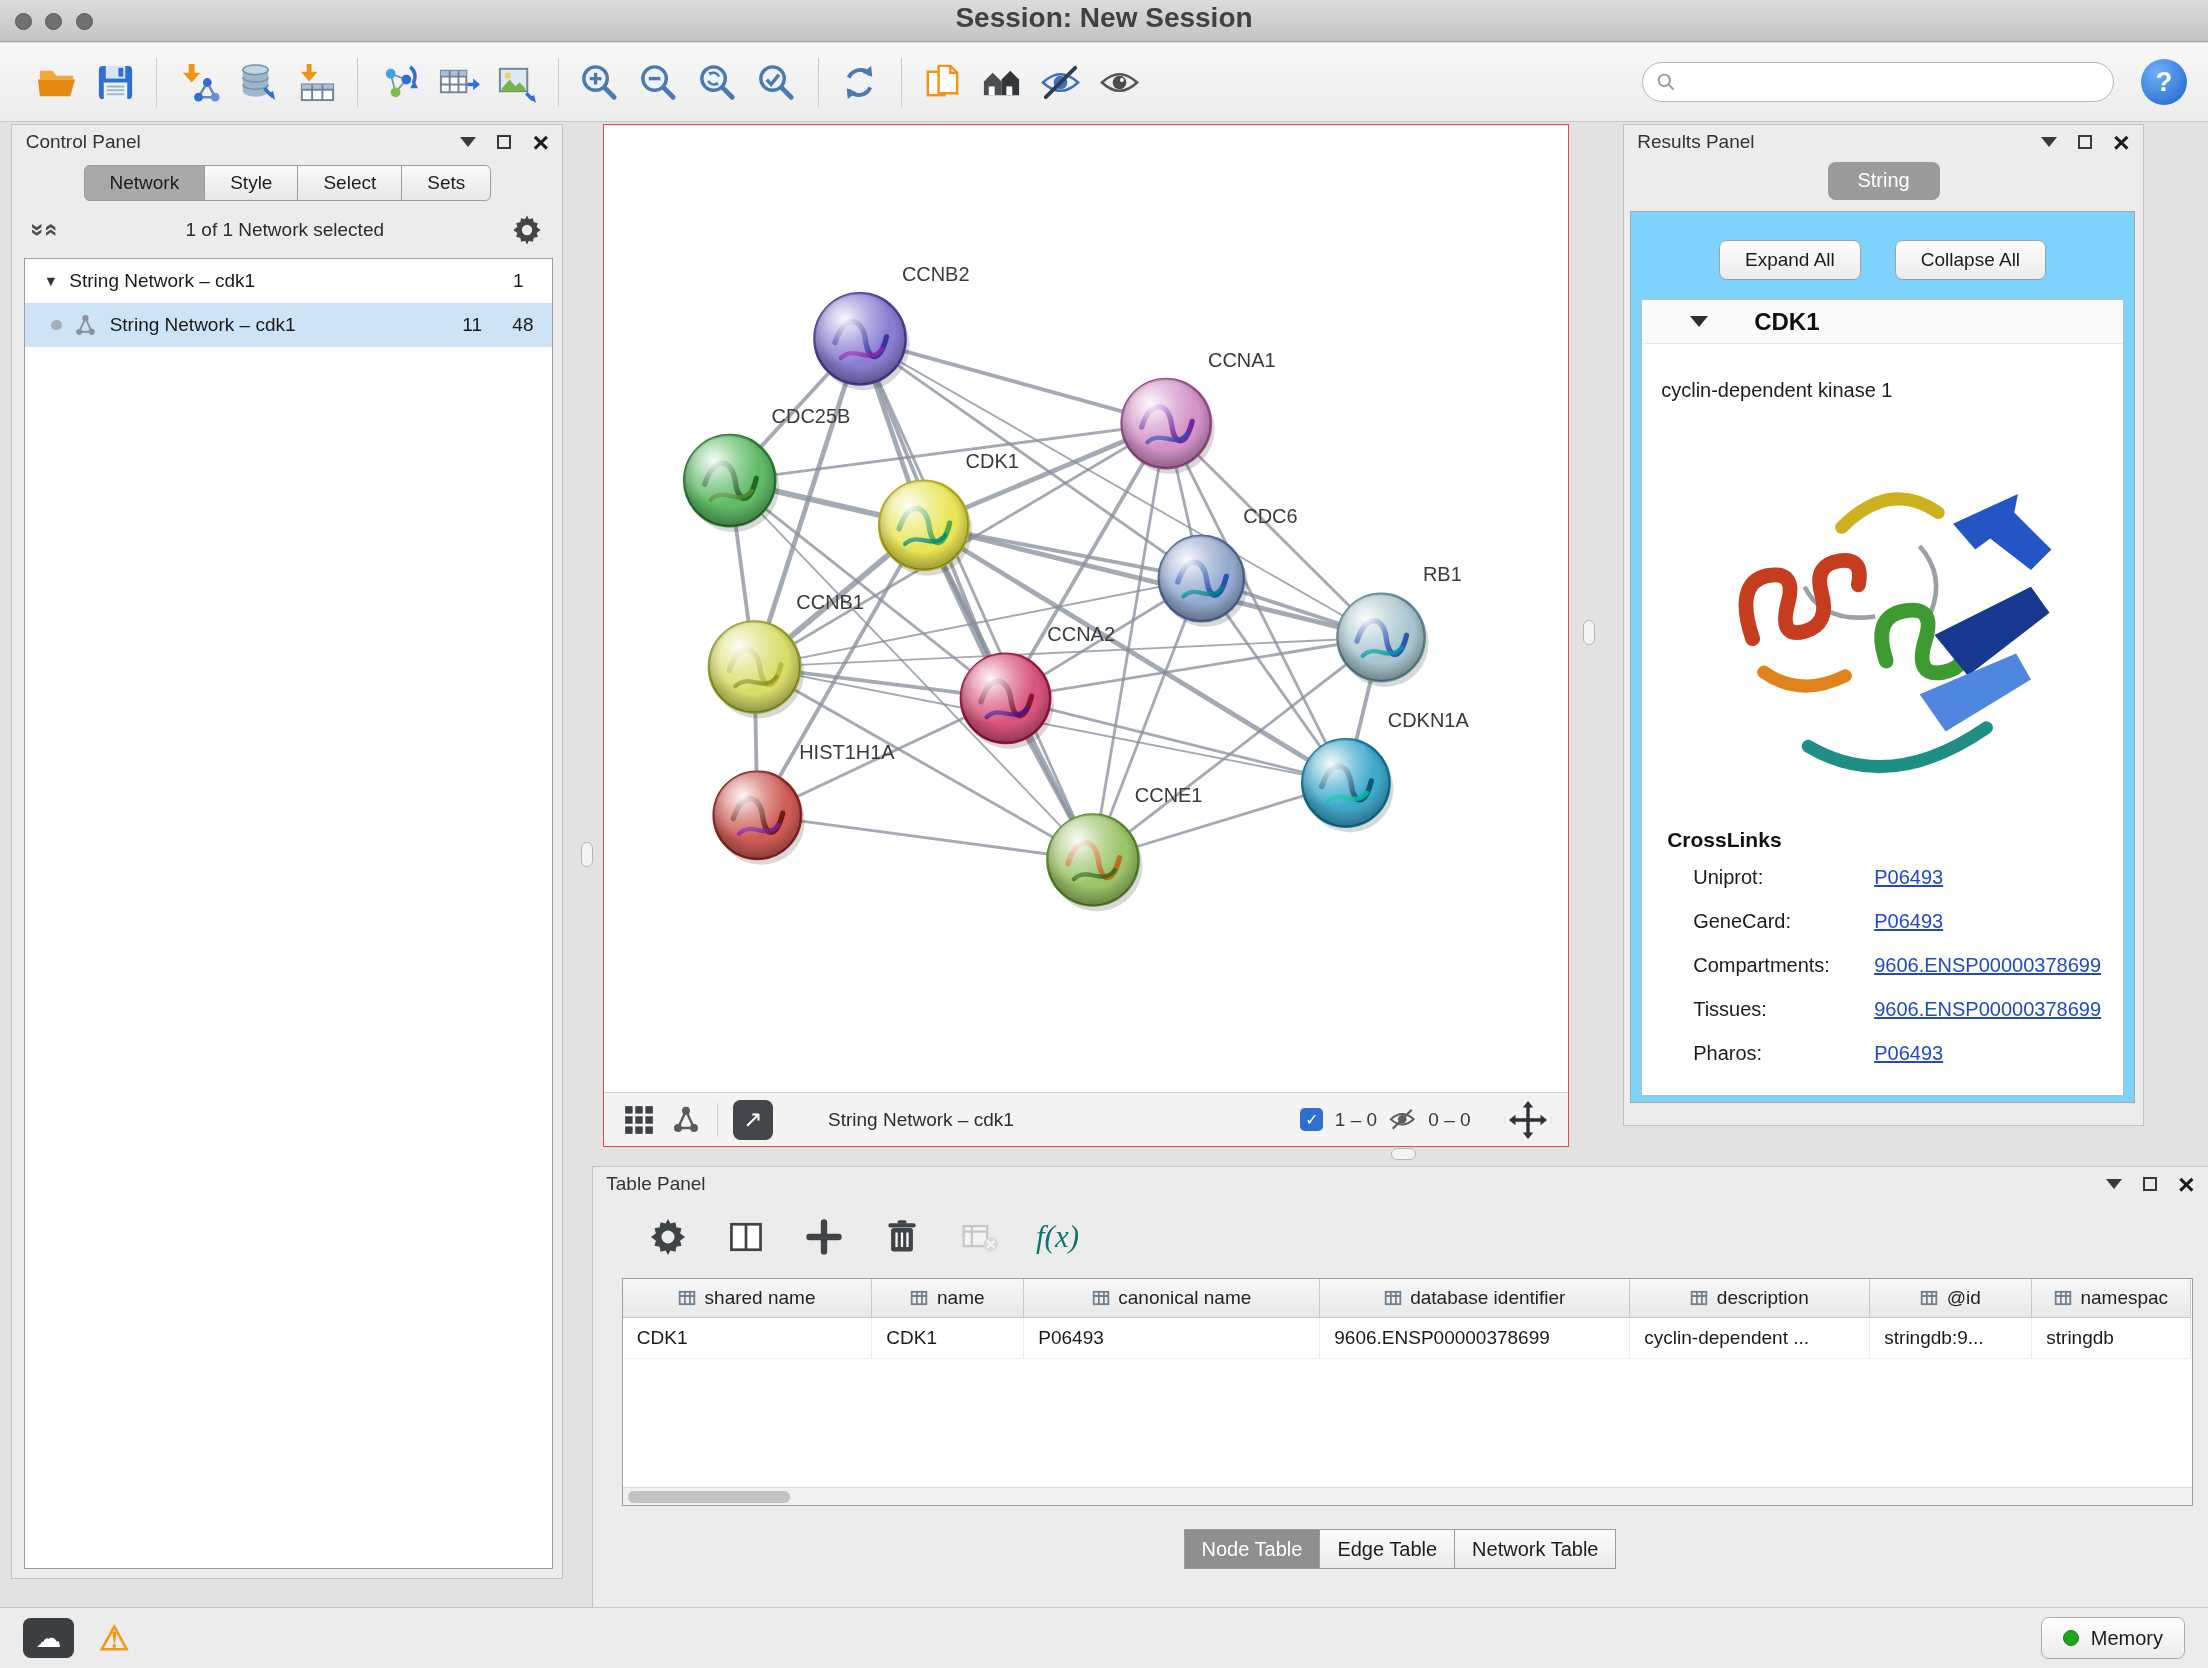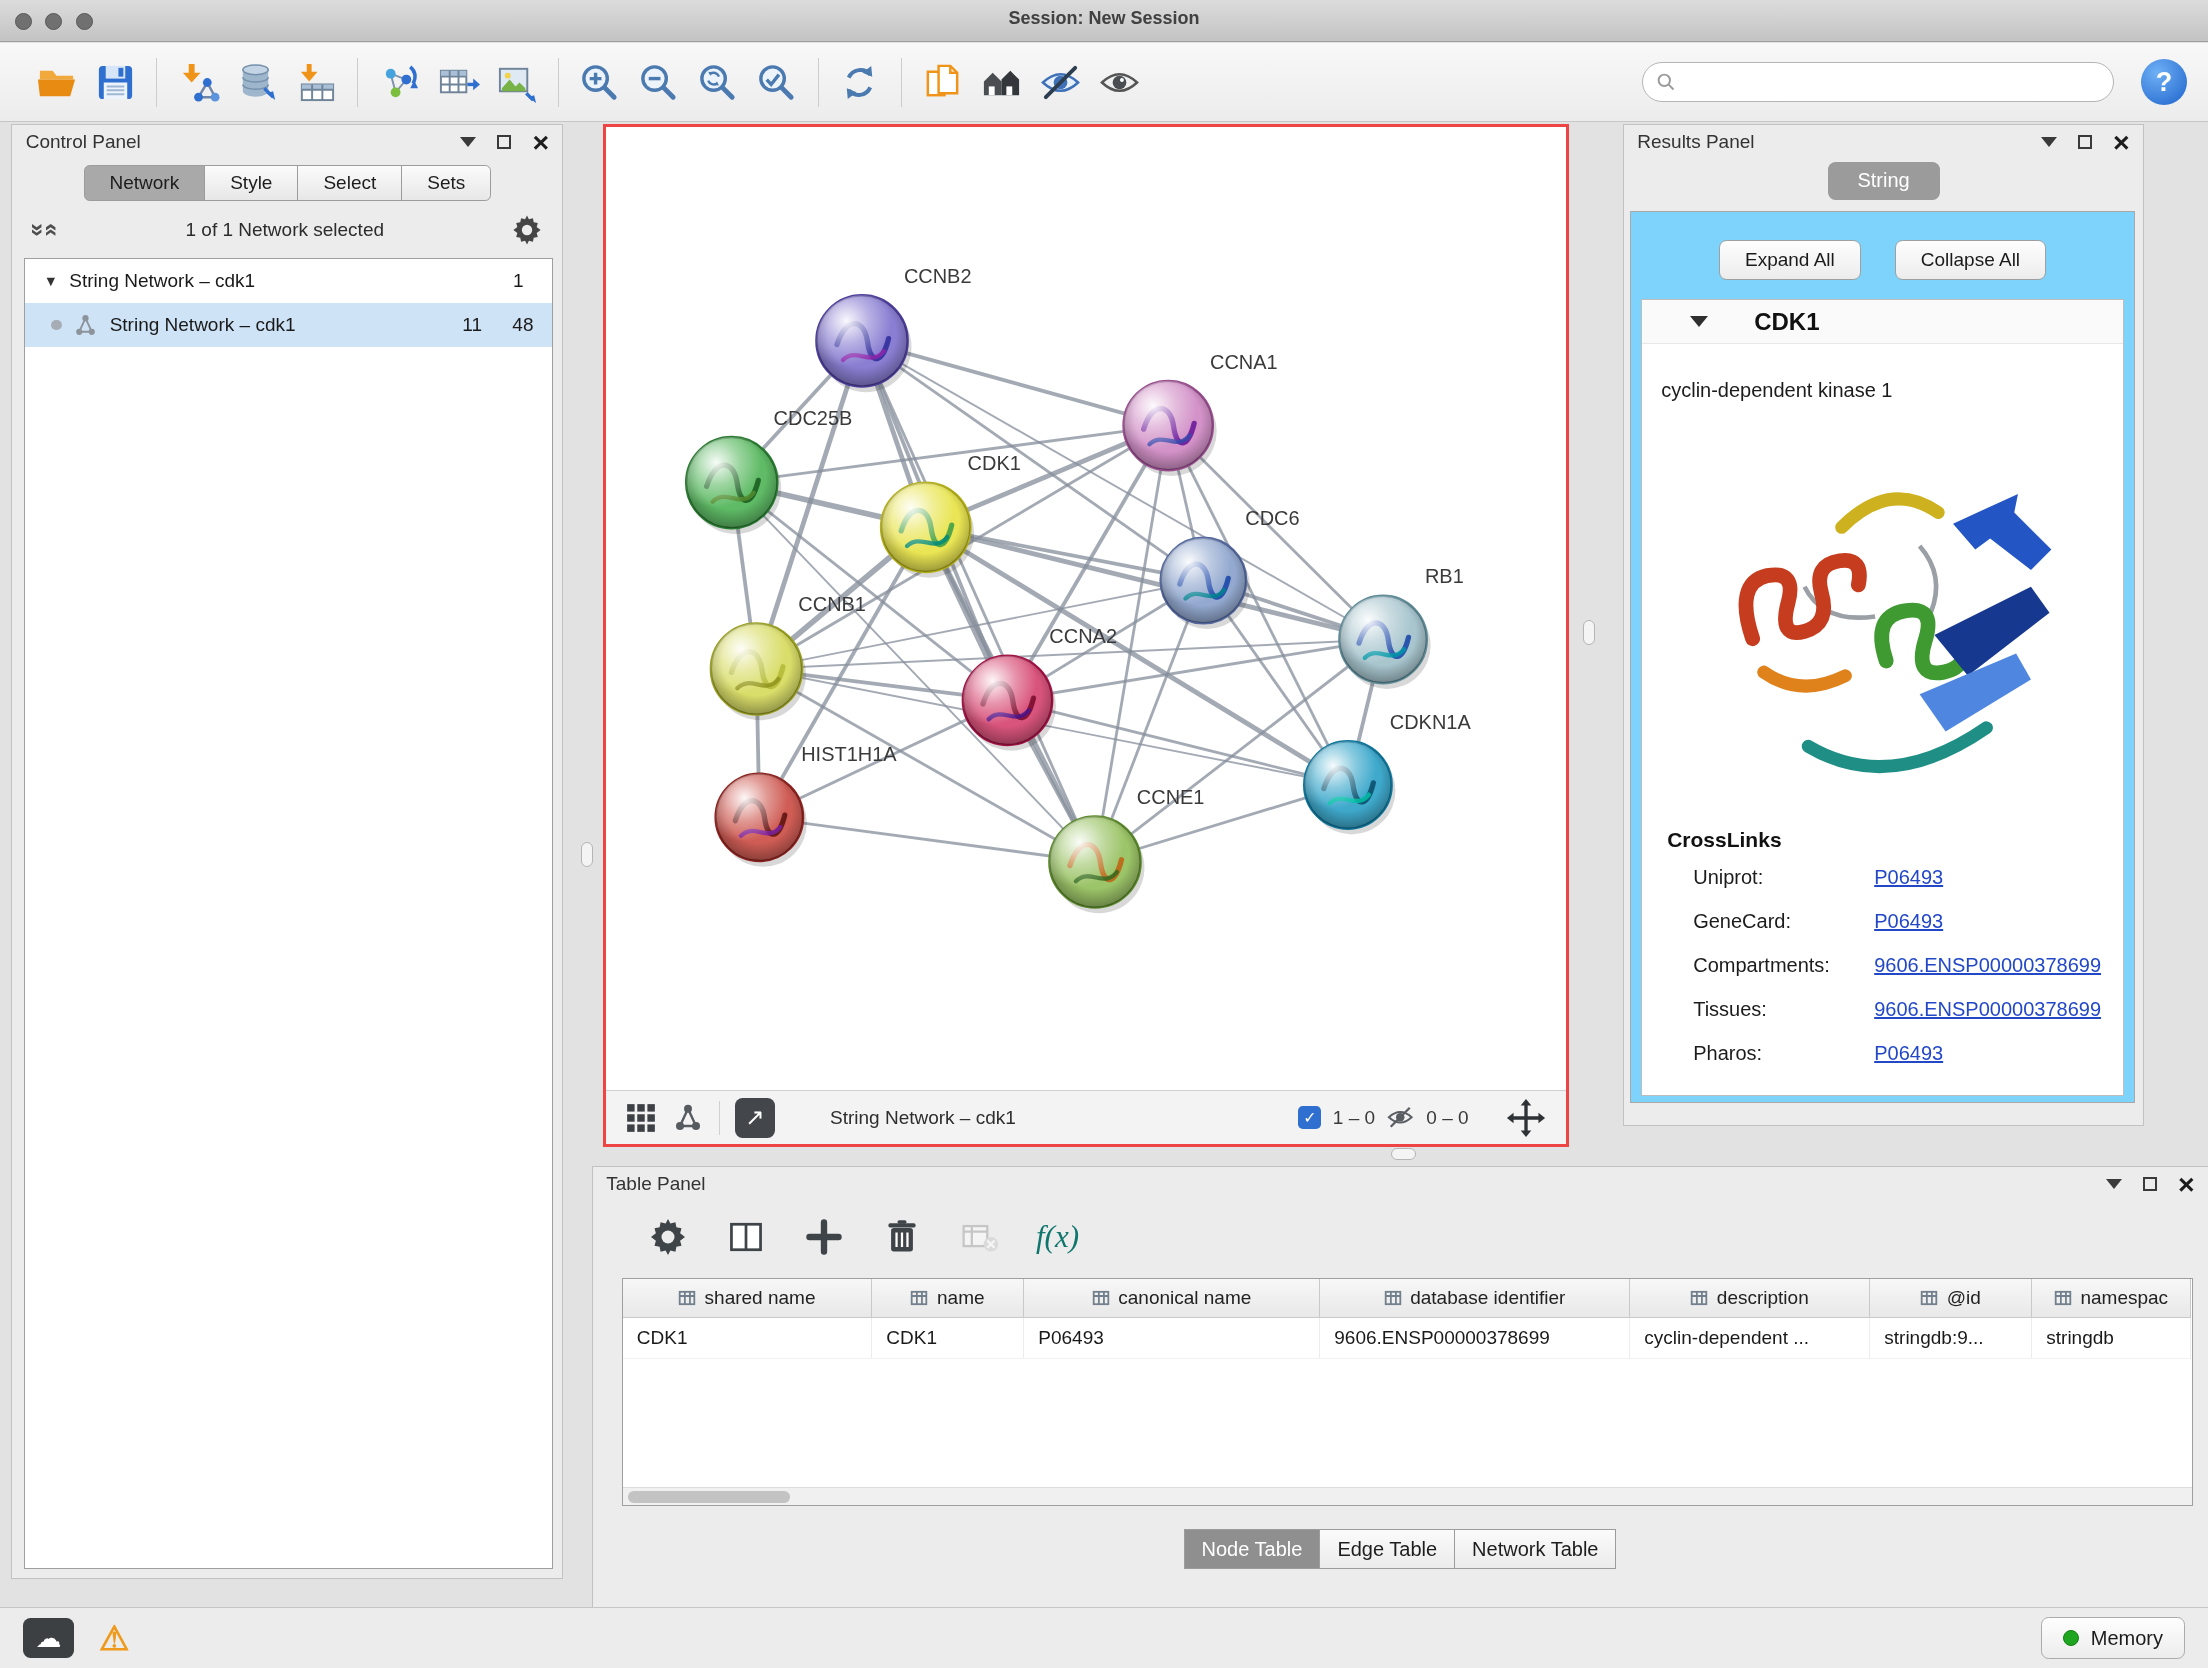--- a/index.html
+++ b/index.html
@@ -5,21 +5,21 @@
 *{margin:0;padding:0;box-sizing:border-box}
 html,body{width:2208px;height:1668px}
 body{font-family:"Liberation Sans",sans-serif;background:#e2e2e2;color:#222;overflow:hidden;position:relative}
 a{cursor:pointer}
 svg{display:block}
 
 
 .titlebar{position:absolute;left:0;top:0;width:2208px;height:42px;background:linear-gradient(#dcdcdc,#c3c3c3);border-bottom:1px solid #9e9e9e}
 .traffic{position:absolute;left:15px;top:0;height:42px;display:flex;align-items:center;gap:13.3px}
 .tl{width:17px;height:17px;border-radius:50%;background:#707070;border:1px solid #575757}
-.win-title{width:100%;height:36px;display:flex;align-items:center;justify-content:center;font-size:18px;font-weight:700;color:#414141}
+.win-title{width:100%;height:36px;display:flex;align-items:center;justify-content:center;font-size:28px;font-weight:700;color:#414141}
 
 
 .toolbar{position:absolute;left:0;top:43px;width:2208px;height:79px;background:linear-gradient(#f8f8f8,#ececec);border-bottom:1px solid #c6c6c6;display:flex;align-items:center;padding:0 21px 0 27px}
 .tbtn{width:59px;height:63px;display:flex;align-items:center;justify-content:center;border-radius:7.6px;flex:0 0 auto}
 .tbtn svg{width:43px;height:43px}
 .tsep{width:1px;height:49px;background:#cdcdcd;margin:0 11.4px;flex:0 0 auto}
 .searchbox{margin-left:auto;width:472px;height:40px;background:#fff;border:1px solid #b5b5b5;border-radius:20px;display:flex;align-items:center;padding:0 13.3px;gap:9.5px;flex:0 0 auto}
 .searchbox input{border:none;outline:none;flex:1;font-size:19px;font-family:inherit;background:transparent;color:#333}
 .helpbtn{margin-left:27px;width:46px;height:46px;border-radius:50%;background:radial-gradient(circle at 35% 30%,#6fb0f5,#1d63cc);color:#fff;font-size:27px;font-weight:700;display:flex;align-items:center;justify-content:center;flex:0 0 auto}
 
@@ -47,21 +47,21 @@
 .tree-row.sel{background:#cfe3f7}
 .disc{font-size:14.3px;color:#333;margin-left:5.7px}
 .tree-count{margin-left:auto;padding-right:15px}
 .bullet{width:10.5px;height:10.5px;border-radius:50%;background:#a7adb5;margin-left:13.3px;flex:0 0 auto}
 .tree-net-ic{width:25px;height:25px;flex:0 0 auto}
 .tree-num{width:48px;text-align:right}
 .tree-num:last-child{width:40px;margin-right:5px}
 .tree-row.sel .spacer{flex:1}
 
 
-.network-area{position:absolute;left:603px;top:124px;width:966px;height:1023px;background:#fff;border:3px solid #ef4444}
+.network-area{position:absolute;left:603px;top:124px;width:966px;height:1023px;background:#fff;border:1px solid #ef4444}
 #net-svg{width:978px;height:967px}
 #net-svg text{font-family:"Liberation Sans",sans-serif}
 .view-bar{position:absolute;left:0;bottom:0;width:100%;height:54px;background:#f3f3f3;border-top:1px solid #cfcfcf;display:flex;align-items:center;padding:0 19px;gap:15px;font-size:19px;color:#333}
 .vb-ic{width:32px;height:32px;display:flex;align-items:center;justify-content:center}
 .vb-sep{width:1px;height:34px;background:#d0d0d0}
 .vb-export{width:40px;height:40px;border-radius:7.6px;background:#43474b;color:#fff;font-size:23px;display:flex;align-items:center;justify-content:center}
 .vb-title{margin-left:40px;color:#2e2e2e}
 .vb-right{margin-left:auto;display:flex;align-items:center;gap:11.4px}
 .vb-check{width:23px;height:23px;border-radius:4.8px;background:#2f6fd0;color:#fff;font-size:16px;display:flex;align-items:center;justify-content:center}
 .vb-count{color:#3a3a3a}

